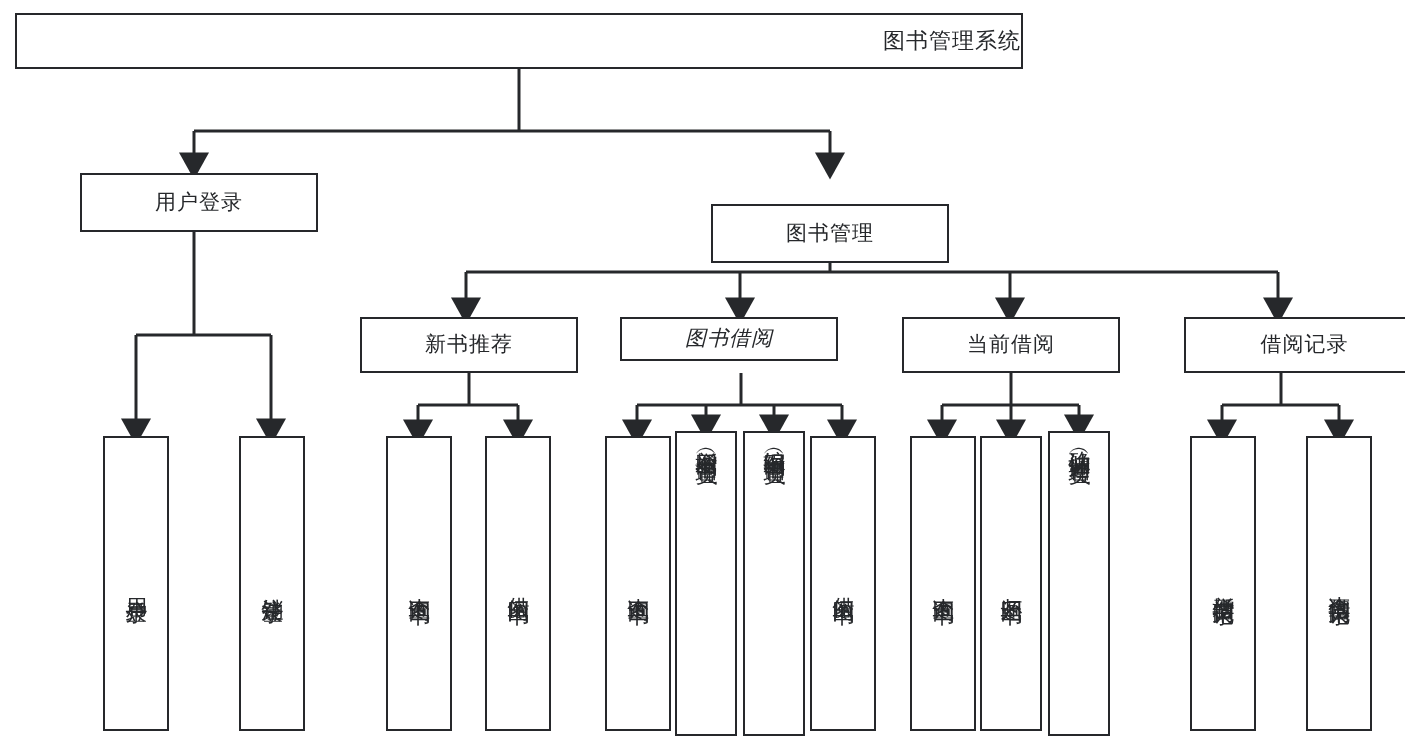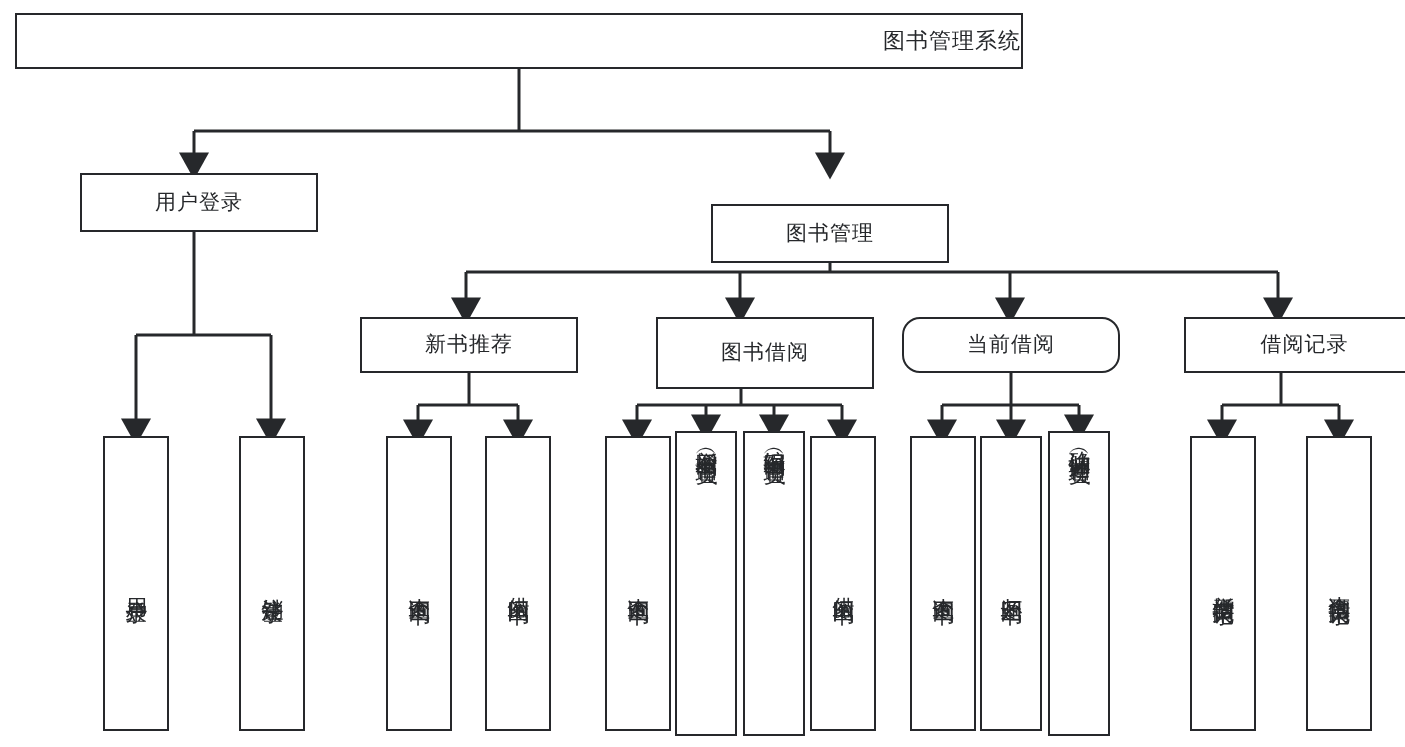--- a/index.html
+++ b/index.html
@@ -127,24 +127,24 @@
   <div class="node horiz" style="left:80px; top:173px; width:238px; height:59px;">
     <span>用户登录</span>
   </div>
   <div class="node horiz" style="left:711px; top:160px; width:238px; height:59px;margin-top:44px;">
     <span>图书管理</span>
   </div>
 
   <div class="node horiz" style="left:360px; top:317px; width:218px; height:56px;justify-content:center;">
     <span>新书推荐</span>
   </div>
-  <div class="node horiz" style="left:656px; top:317px; width:218px; height:72px;">
+  <div class="node horiz" style="left:620px; top:317px; width:218px; height:44px;font-style:italic;">
     <span>图书借阅</span>
   </div>
-  <div class="node horiz" style="left:902px; top:317px; width:218px; height:56px;border-radius:18px;">
+  <div class="node horiz" style="left:902px; top:317px; width:218px; height:56px;">
     <span>当前借阅</span>
   </div>
   <div class="node horiz" style="left:1172px; top:317px; width:241px; height:56px;margin-left:12px;">
     <span>借阅记录</span>
   </div>
 
   <div class="node vert center" style="left:103px; top:436px; width:66px; height:295px;">
     <span class="vlabel">用户登录</span>
   </div>
   <div class="node vert center" style="left:239px; top:436px; width:66px; height:295px;">

